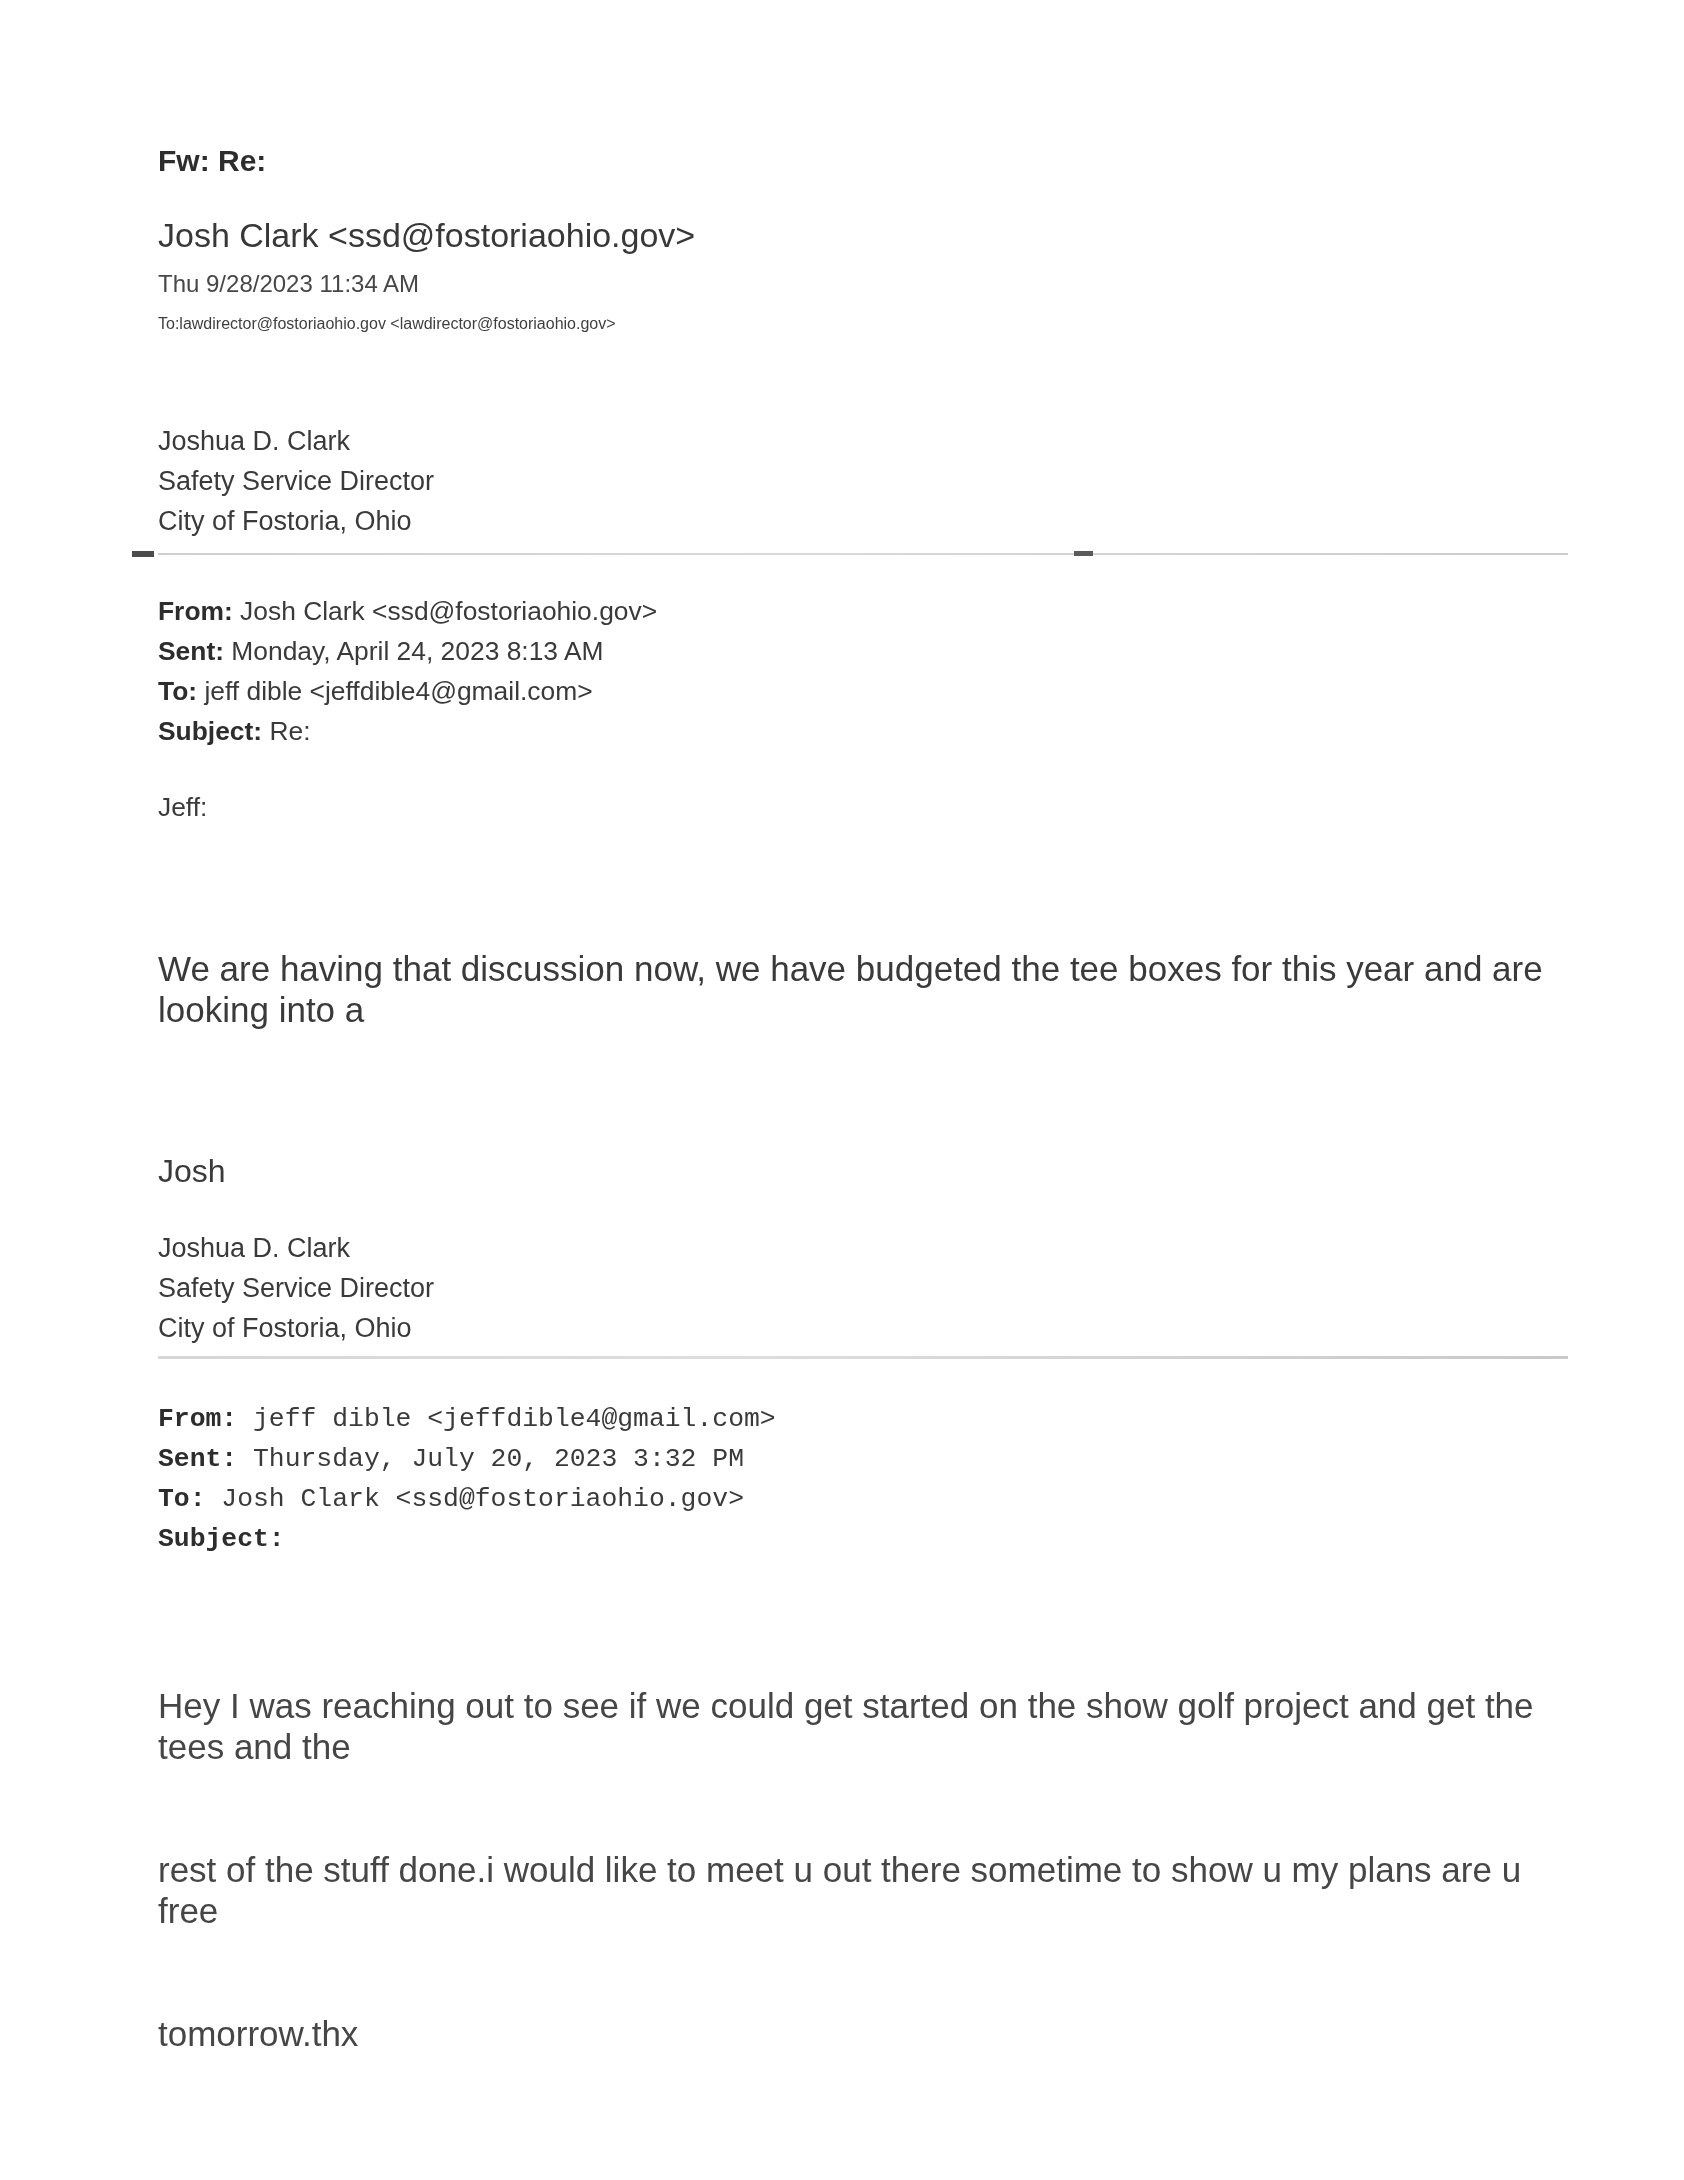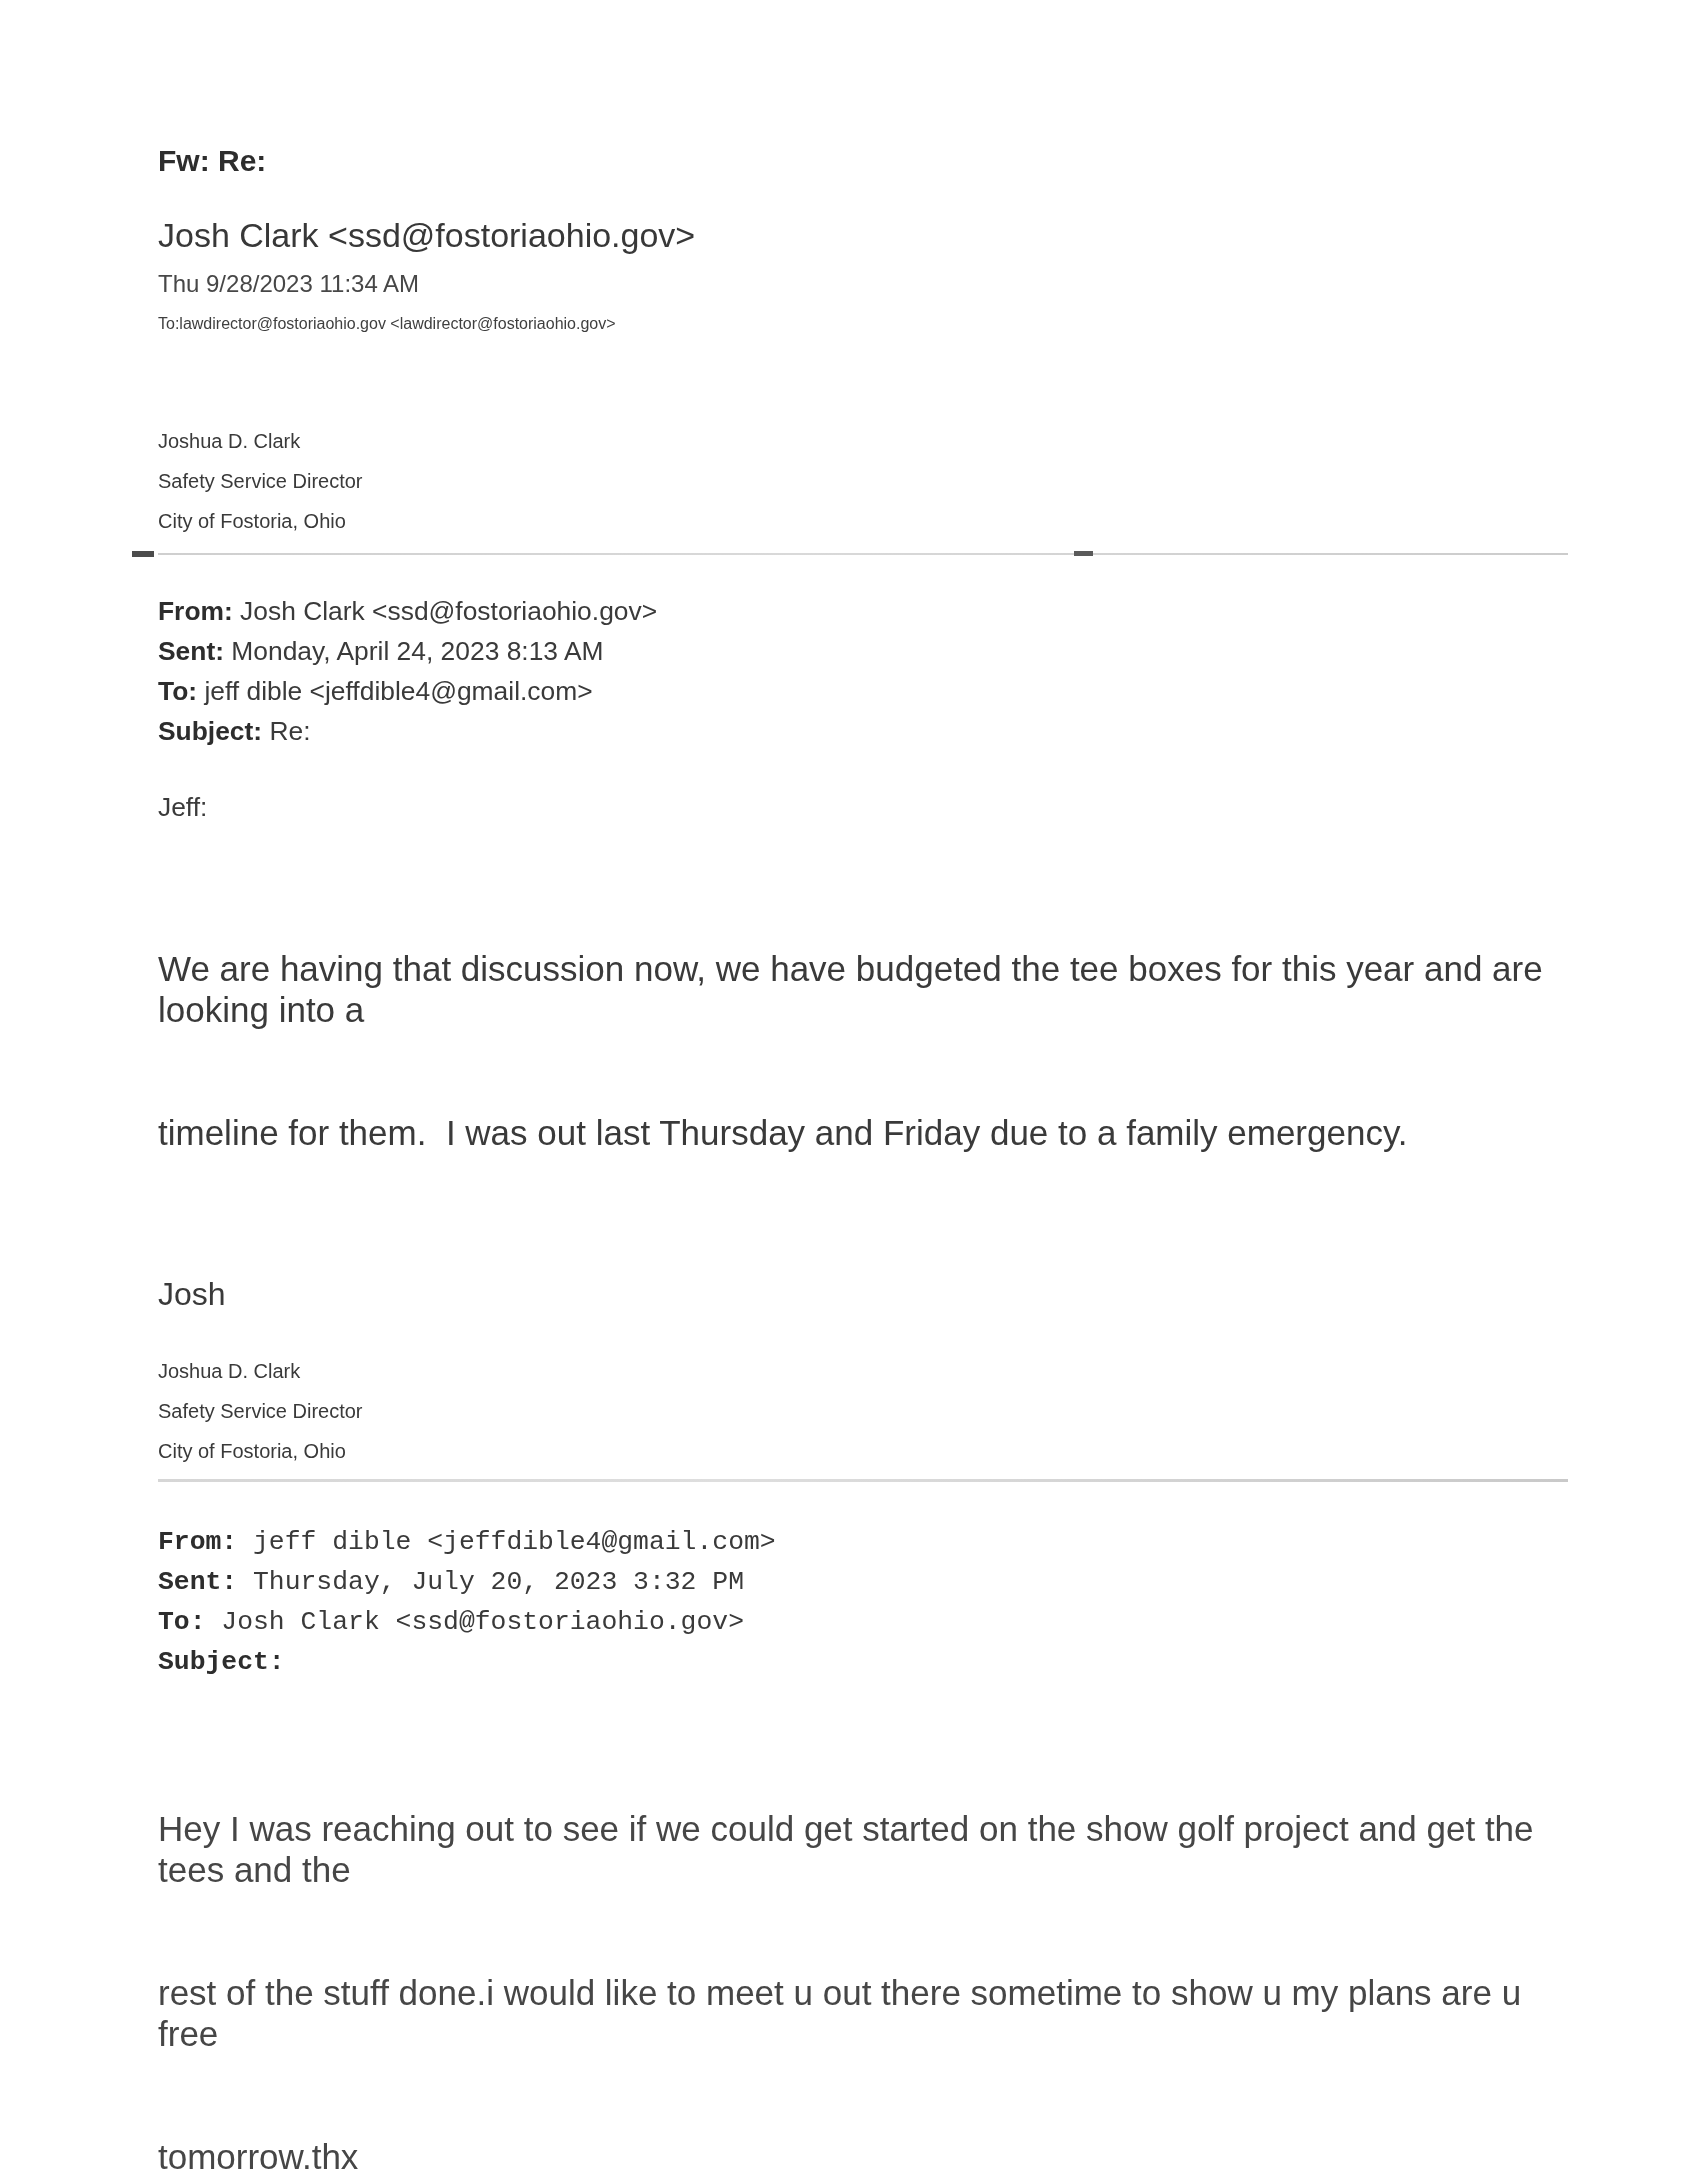--- a/index.html
+++ b/index.html
@@ -43,21 +43,21 @@
     line-height: 32px;
     color: #474747;
   }
   .meta-to {
     margin-top: 7.7px;
     font-size: 16px;
     line-height: 32px;
     color: #3f3f3f;
   }
   .sig-block {
-    font-size: 20px;
+    font-size: 27px;
     line-height: 40px;
     color: #3a3a3a;
   }
   .sig-block.first { margin-top: 81px; }
   .sig-block.second { margin-top: 37px; }
   .divider {
     position: relative;
     margin-top: 12px;
     height: 2.6px;
     background: linear-gradient(90deg, #cfcfcf 0%, #d9d9d9 45%, #cccccc 100%);
@@ -138,21 +138,20 @@
       <div><span class="hdr-label">From:</span><span class="hdr-value"> Josh Clark &lt;ssd@fostoriaohio.gov&gt;</span></div>
       <div><span class="hdr-label">Sent:</span><span class="hdr-value"> Monday, April 24, 2023 8:13 AM</span></div>
       <div><span class="hdr-label">To:</span><span class="hdr-value"> jeff dible &lt;jeffdible4@gmail.com&gt;</span></div>
       <div><span class="hdr-label">Subject:</span><span class="hdr-value"> Re:</span></div>
     </div>
 
     <div class="greeting">Jeff:</div>
 
     <div class="body-para first">
       <div>We are having that discussion now, we have budgeted the tee boxes for this year and are looking into a</div>
-      <div>timeline for them.  I was out last Thursday and Friday due to a family emergency.</div>
     </div>
 
     <div class="closing">Josh</div>
 
     <div class="sig-block second">
       <div>Joshua D. Clark</div>
       <div>Safety Service Director</div>
       <div>City of Fostoria, Ohio</div>
     </div>
 

